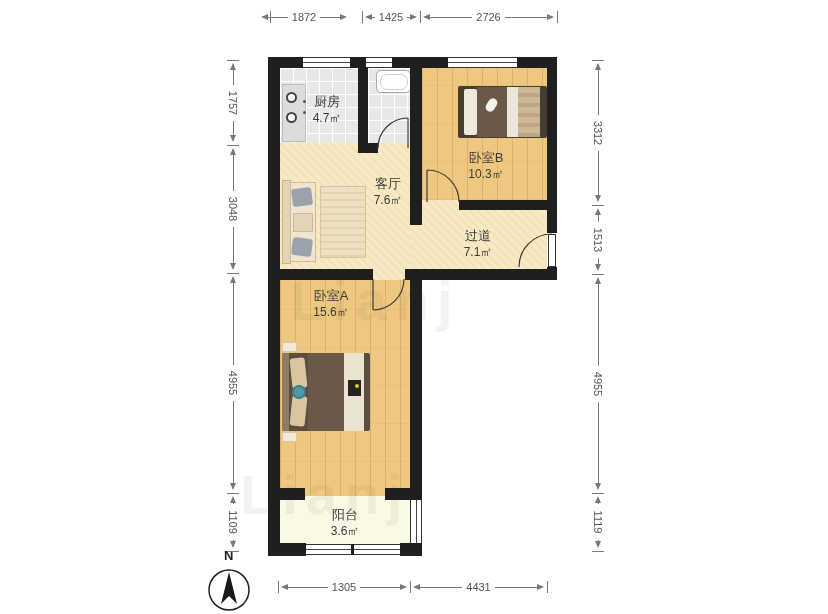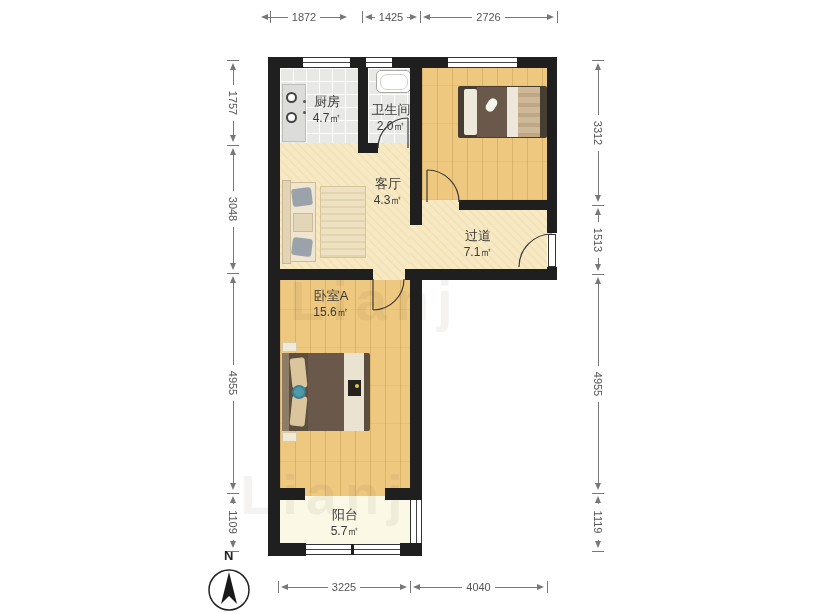--- a/index.html
+++ b/index.html
@@ -142,39 +142,39 @@
     </g>
     <circle cx="229" cy="590" r="20" stroke="#222" stroke-width="1.5" fill="none"></circle>
     <polygon points="229,572 237,604 229,596 221,604" fill="#1a1a1a"></polygon>
   </svg>
   <div class="north-label" style="left:224px;top:548px">N</div>
 
   <div class="room-label" style="left:297px;top:94px;width:60px">
     <div>厨房</div>
     <div class="area">4.7㎡</div>
   </div>
-  <div class="room-label" style="left:359px;top:102px;width:64px">
-    <div>卫生间</div>
-    <div class="area">2.0㎡</div>
-  </div>
   <div class="room-label" style="left:357px;top:176px;width:62px">
     <div>客厅</div>
-    <div class="area">4.3㎡</div>
+    <div class="area">7.6㎡</div>
+  </div>
+  <div class="room-label" style="left:450px;top:150px;width:72px">
+    <div>卧室B</div>
+    <div class="area">10.3㎡</div>
   </div>
   <div class="room-label" style="left:447px;top:228px;width:62px">
     <div>过道</div>
     <div class="area">7.1㎡</div>
   </div>
   <div class="room-label" style="left:295px;top:288px;width:72px">
     <div>卧室A</div>
     <div class="area">15.6㎡</div>
   </div>
   <div class="room-label" style="left:314px;top:507px;width:62px">
     <div>阳台</div>
-    <div class="area">5.7㎡</div>
+    <div class="area">3.6㎡</div>
   </div>
 
   <div class="dim-h" style="left:258px;top:10px;width:92px">
     <div class="ar-l"></div>
       <div class="ln"></div>
     <span class="lbl">1872</span>
     <div class="ln"></div>
       <div class="ar-r"></div>
   </div>
   <div class="dim-h" style="left:362px;top:10px;width:58px">
@@ -192,28 +192,28 @@
       <div class="ar-r"></div>
   </div>
   <div class="tick-v" style="left:270px;top:11px"></div>
   <div class="tick-v" style="left:362px;top:11px"></div>
   <div class="tick-v" style="left:420px;top:11px"></div>
   <div class="tick-v" style="left:557px;top:11px"></div>
 
   <div class="dim-h" style="left:278px;top:580px;width:132px">
     <div class="ar-l"></div>
       <div class="ln"></div>
-    <span class="lbl">3225</span>
+    <span class="lbl">1305</span>
     <div class="ln"></div>
       <div class="ar-r"></div>
   </div>
   <div class="dim-h" style="left:410px;top:580px;width:137px">
     <div class="ar-l"></div>
       <div class="ln"></div>
-    <span class="lbl">4040</span>
+    <span class="lbl">4431</span>
     <div class="ln"></div>
       <div class="ar-r"></div>
   </div>
   <div class="tick-v" style="left:278px;top:581px"></div>
   <div class="tick-v" style="left:410px;top:581px"></div>
   <div class="tick-v" style="left:547px;top:581px"></div>
 
   <div class="dim-v" style="left:226px;top:60px;height:85px">
     <div class="ar-u"></div>
       <div class="ln"></div>

